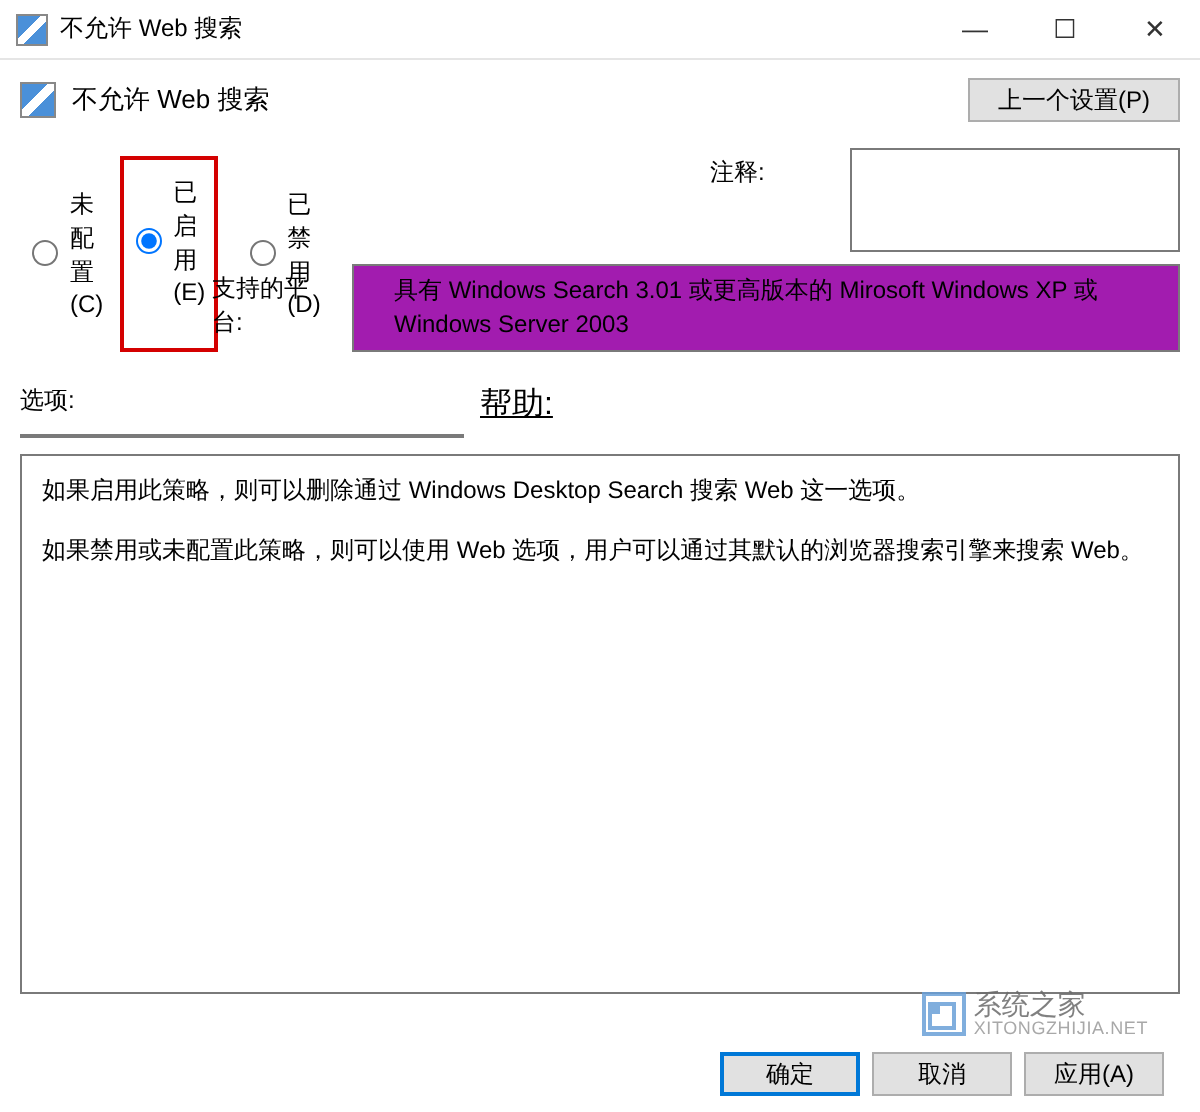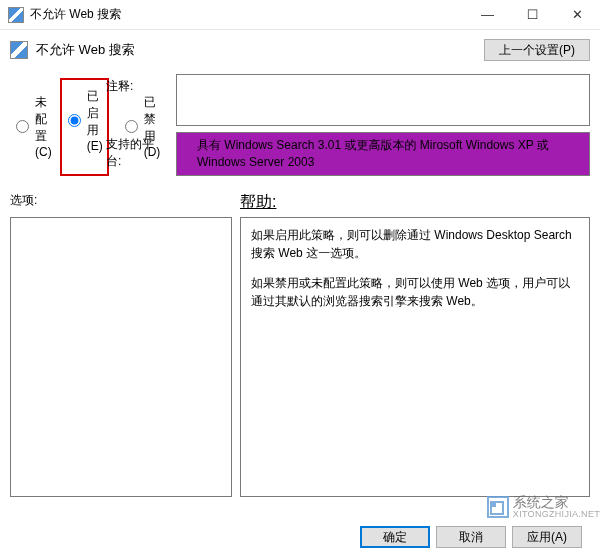--- a/index.html
+++ b/index.html
@@ -73,20 +73,21 @@
     .radio-highlight {
       border: 2px solid #d40000;
       padding: 2px 4px 14px 0;
       margin-left: -2px;
     }
     .fields-col {
       flex: 1;
       display: flex;
       flex-direction: column;
       gap: 6px;
+      align-items: flex-end;
     }
     .field-row { display: flex; align-items: flex-start; gap: 8px; }
     .field-label { width: 62px; text-align: left; padding-top: 4px; font-size: 12px; }
     .comment-box {
       flex: 1; height: 52px;
       border: 1px solid #7a7a7a;
       background: #fff;
       resize: none;
       font-family: inherit; font-size: 12px;
       padding: 2px 4px;
@@ -104,20 +105,21 @@
       display: flex;
       padding: 10px 10px 4px 10px;
     }
     .lower-labels .opt-label { width: 230px; font-size: 12px; }
     .lower-labels .help-label { font-size: 16px; text-decoration: underline; }
     .panes {
       display: flex;
       padding: 0 10px;
       gap: 8px;
       height: 280px;
+      flex-direction: column;
     }
     .options-pane {
       width: 222px;
       border: 1px solid #7a7a7a;
       background: #fff;
     }
     .help-pane {
       flex: 1;
       border: 1px solid #7a7a7a;
       background: #fff;
@@ -138,21 +140,21 @@
       border: 1px solid #adadad;
       font-size: 12px;
       cursor: pointer;
     }
     .dlg-btn.default {
       border: 1px solid #0078d7;
       box-shadow: inset 0 0 0 1px #0078d7;
     }
     .watermark {
       position: absolute;
-      right: 0; bottom: 36px;
+      right: 26px; bottom: 36px;
       display: flex; align-items: center; gap: 4px;
       color: #888;
       font-size: 13px;
       opacity: 0.85;
       pointer-events: none;
     }
     .wm-icon {
       width: 22px; height: 22px;
       border: 2px solid #6aa0d8;
       position: relative;

